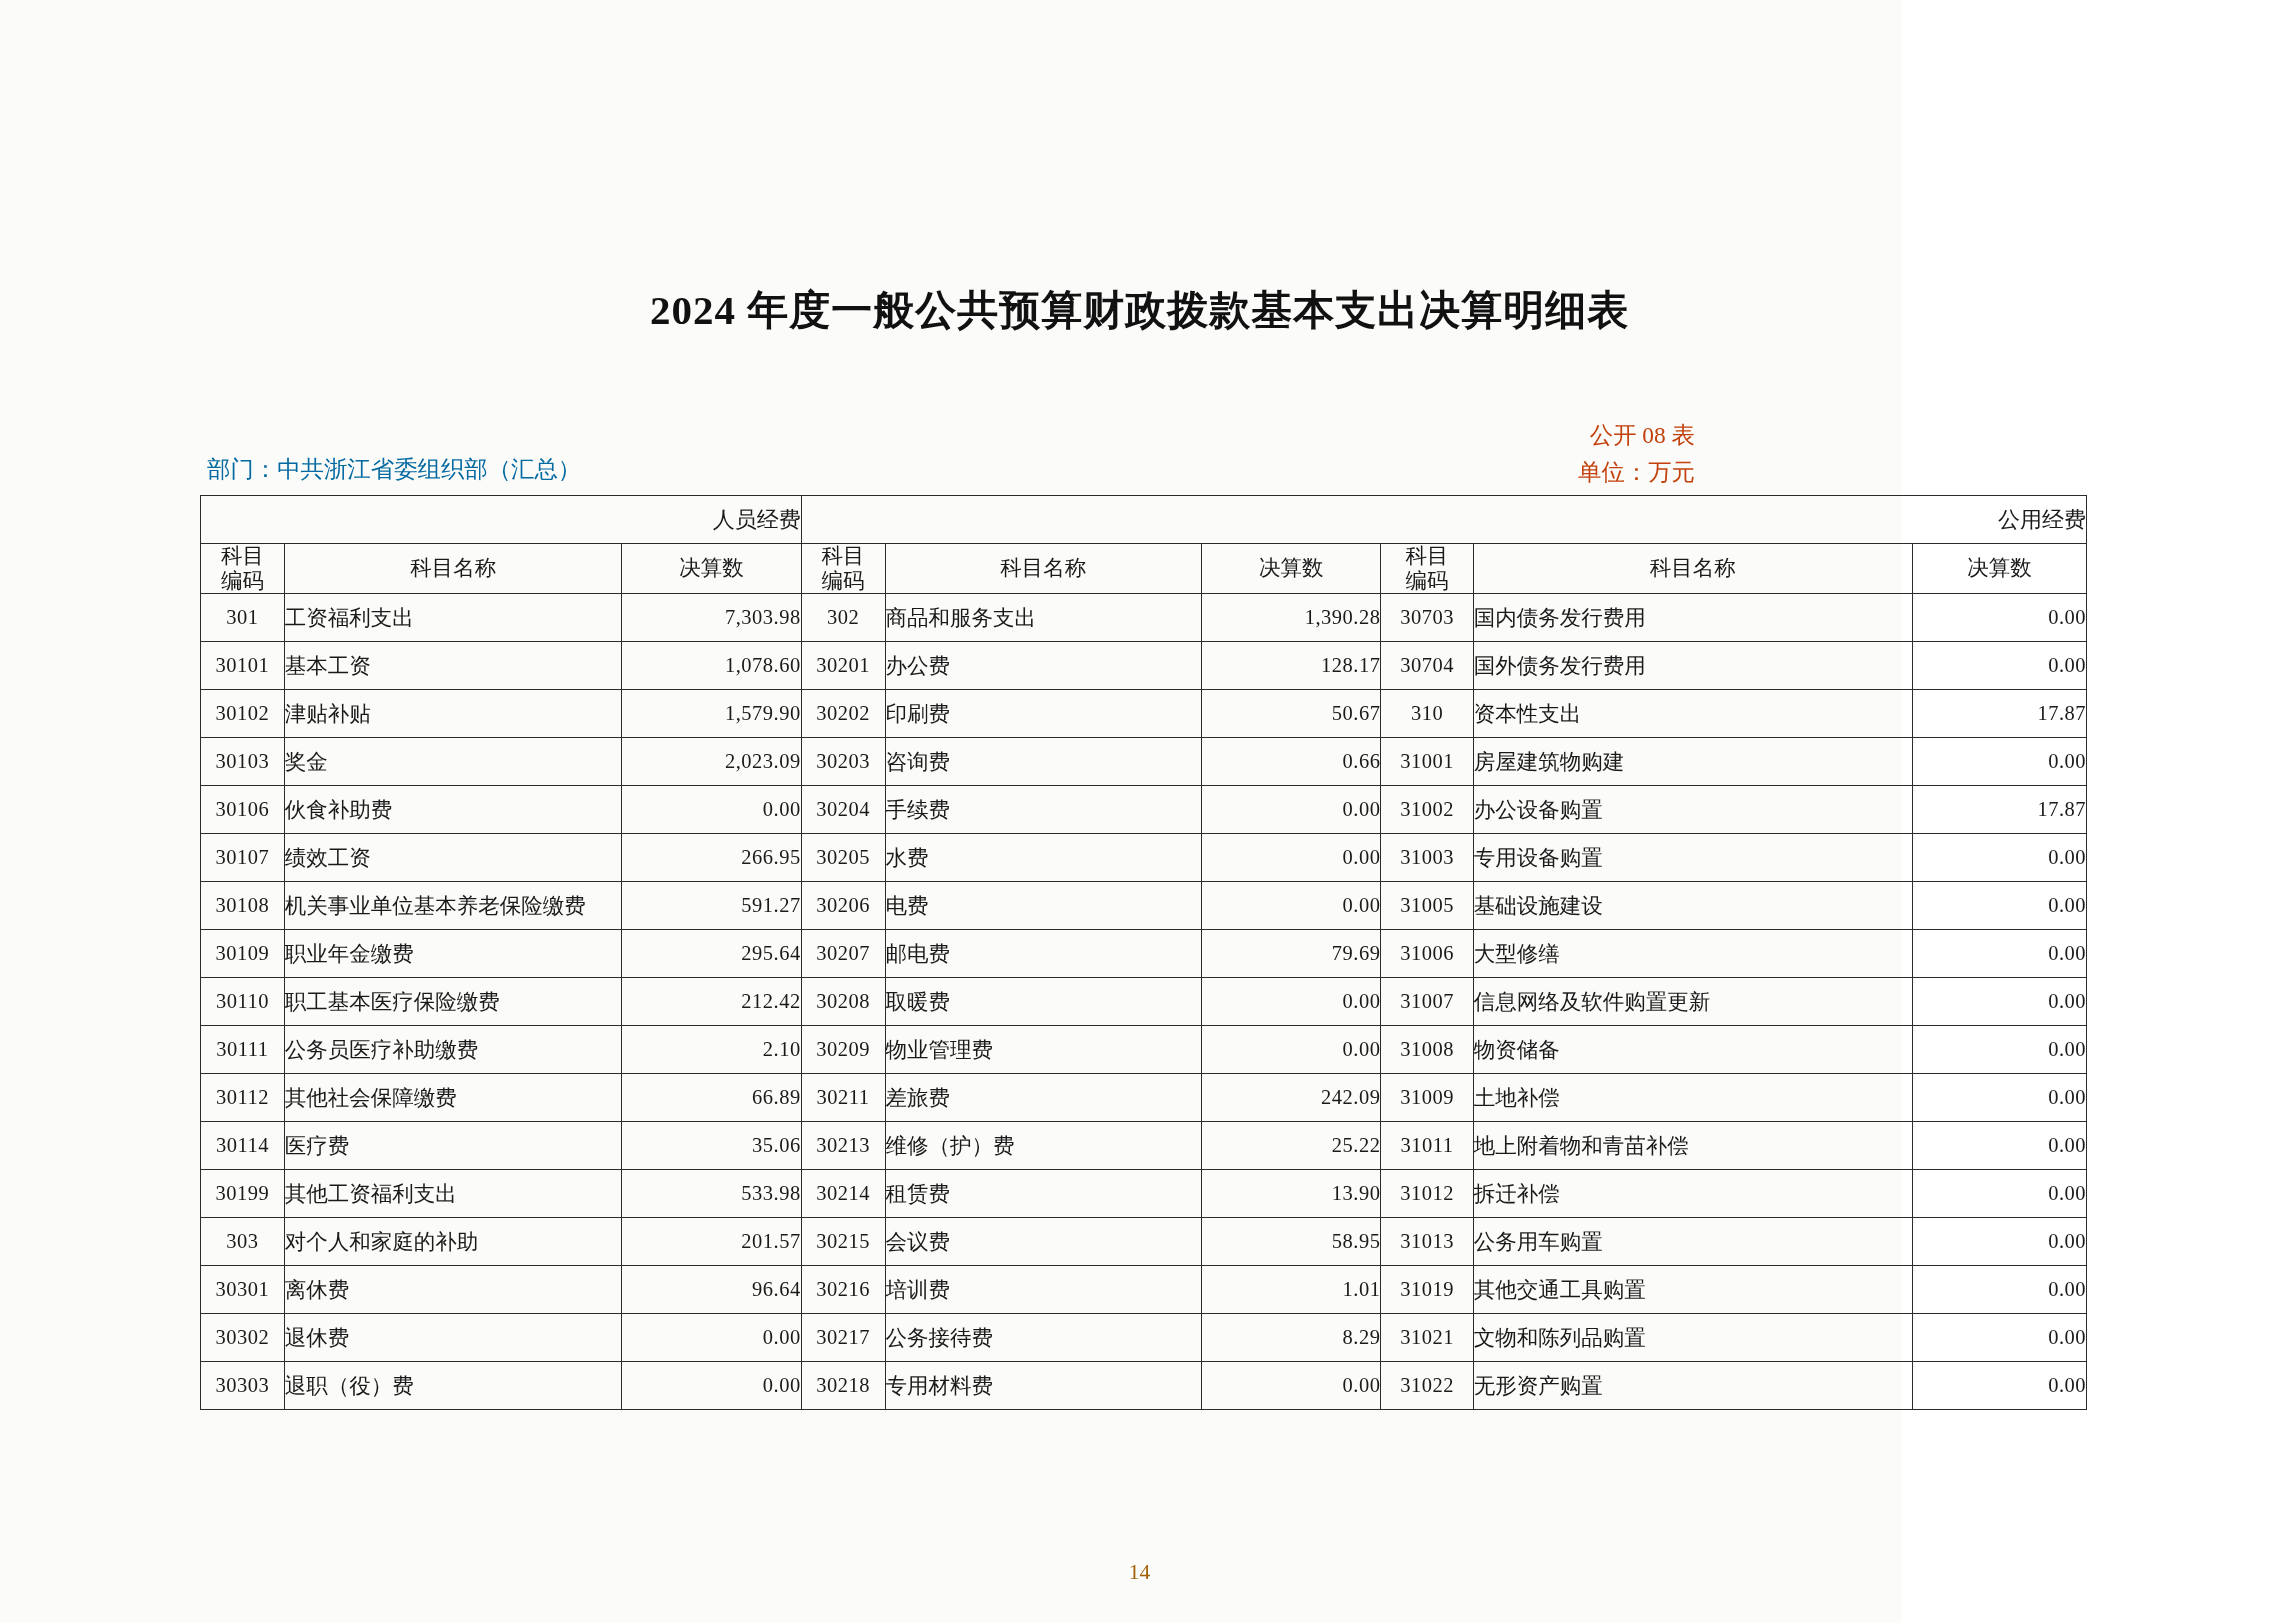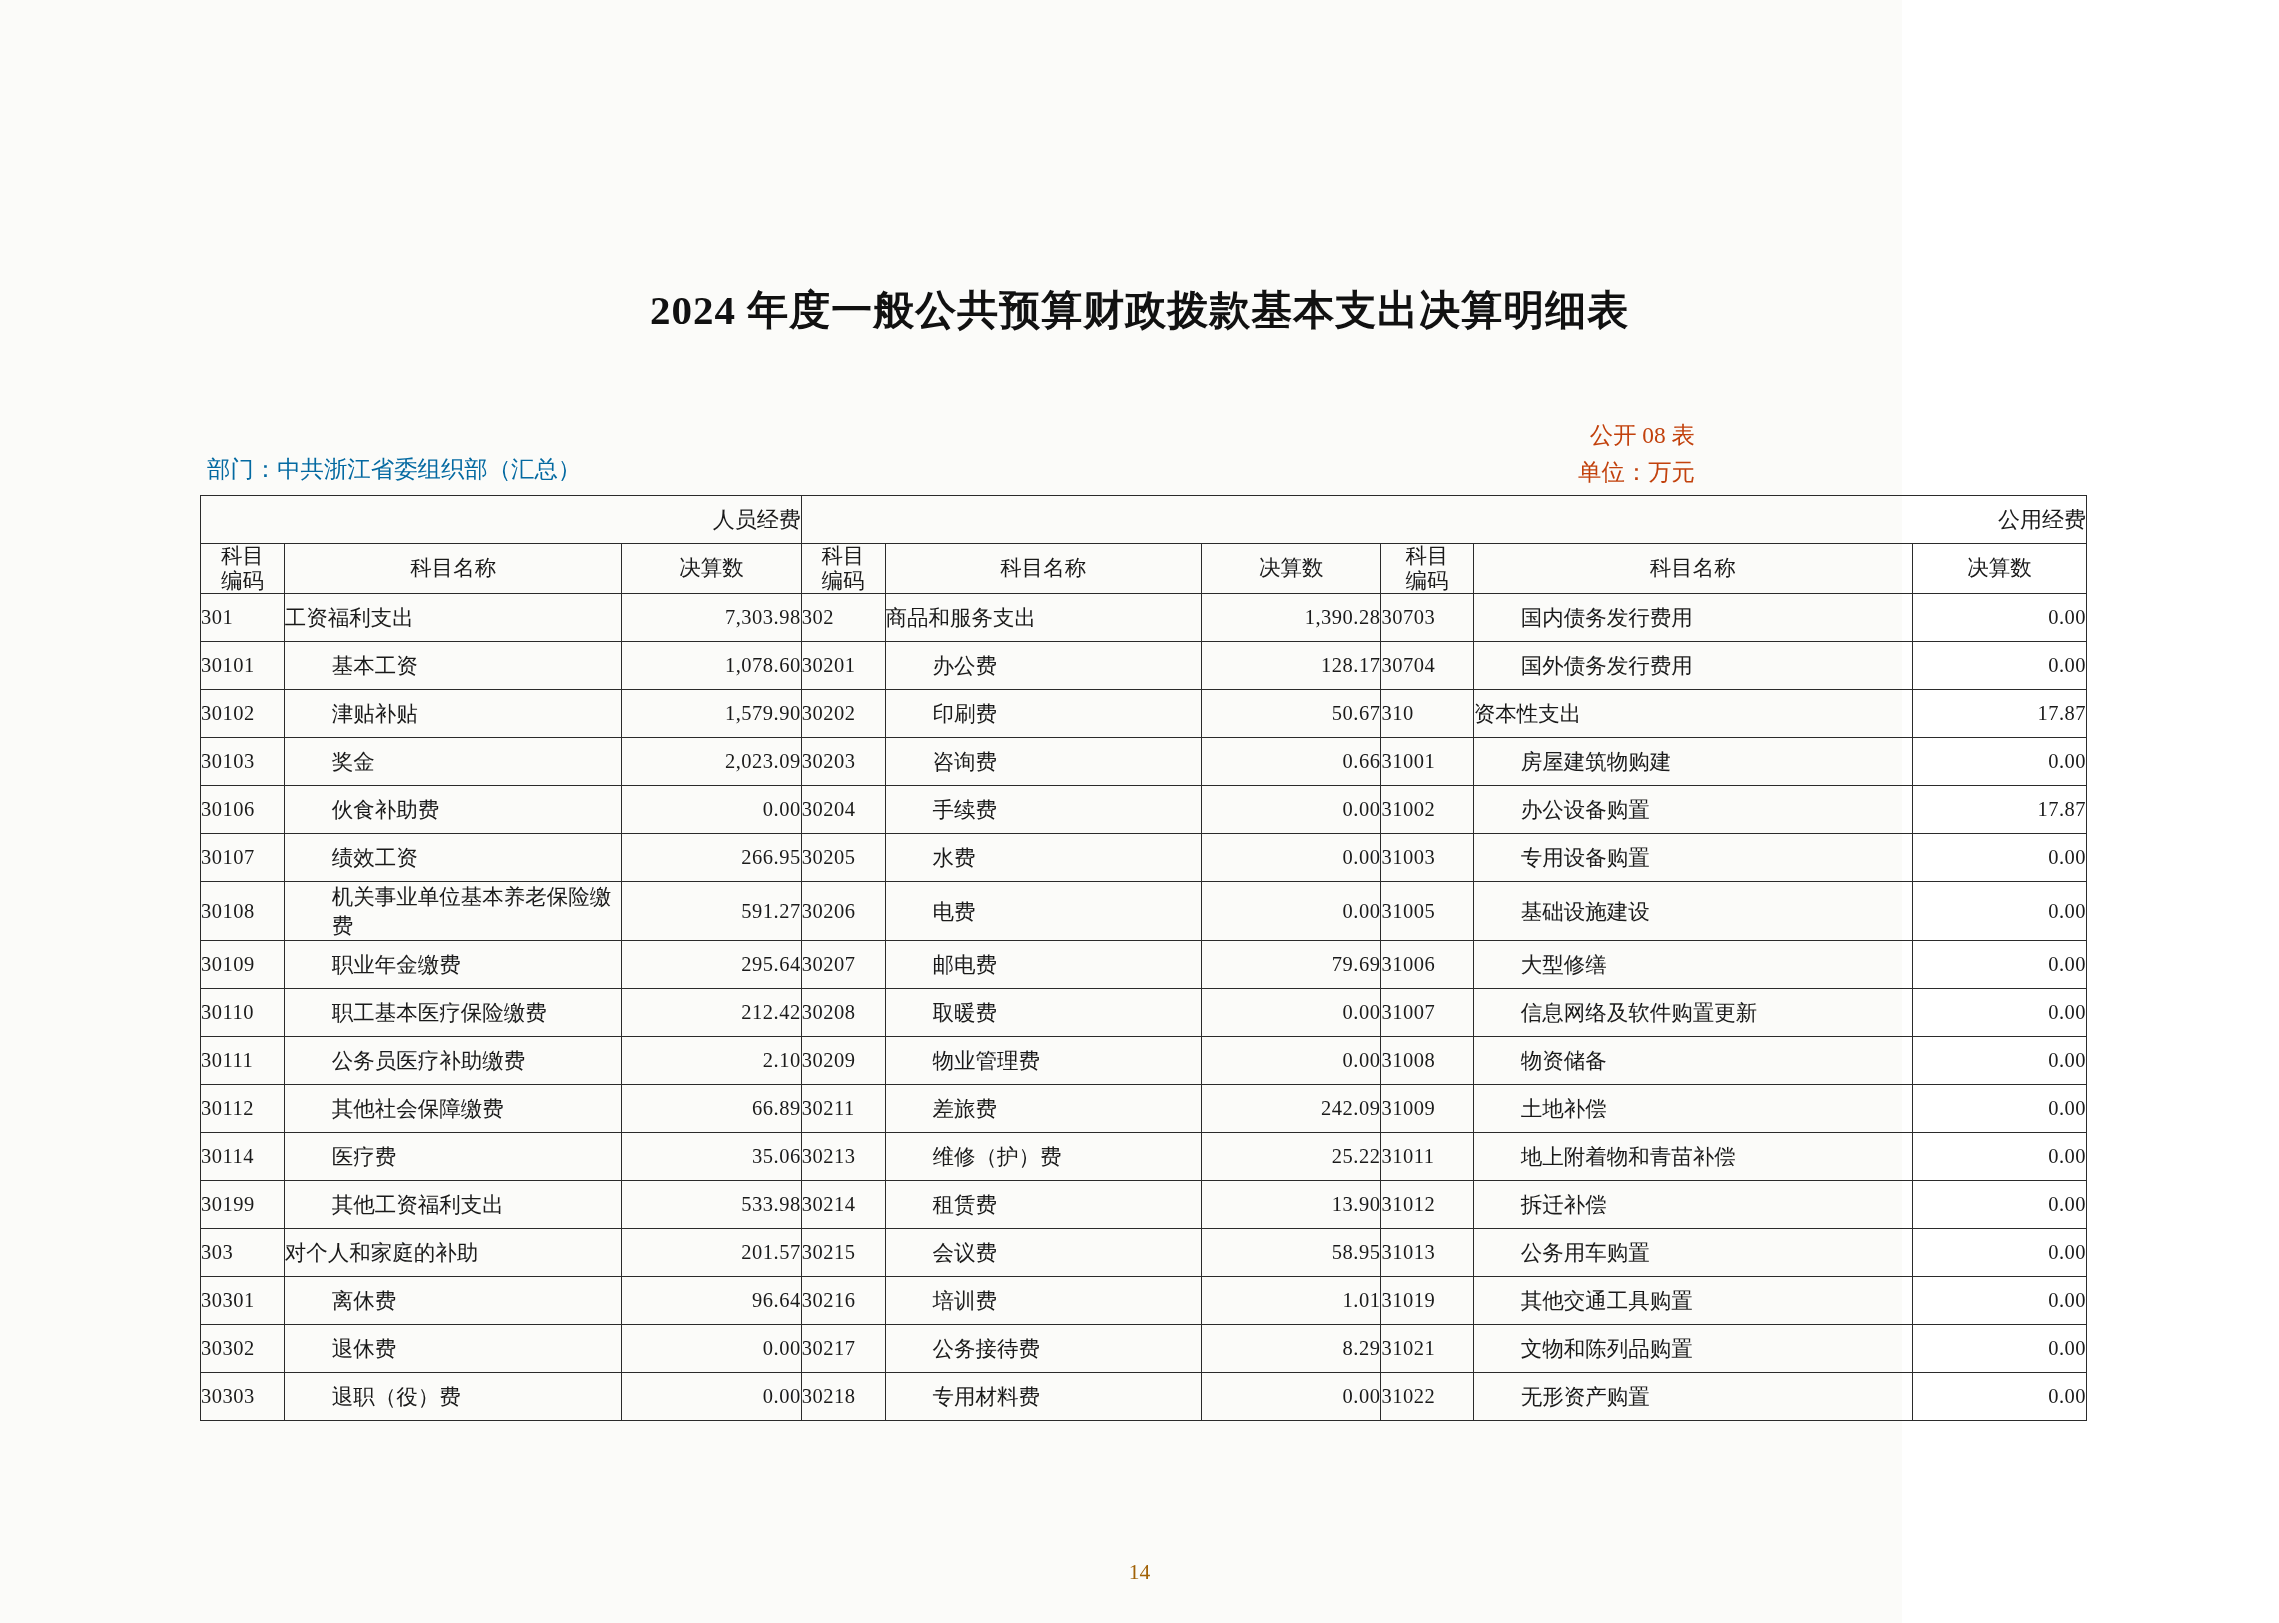--- a/index.html
+++ b/index.html
@@ -75,31 +75,31 @@
     height: 45px;
   }
   .col-head {
     text-align: center;
     font-size: 21.5px;
     height: 70px;
     line-height: 1.15;
   }
   .col-head .two-line { display: block; }
   .c-code {
-    text-align: left;
+    text-align: center;
     font-size: 20.5px;
     letter-spacing: 0.5px;
     margin-left: 36px;
   }
   .c-name {
     text-align: left;
     padding-left: 25px;
     font-size: 21.5px;
   }
-  .c-name.indent { padding-left: 47px; }
+  .c-name.indent { }
   .c-num {
     text-align: right;
     padding-right: 23.4px;
     font-size: 20.5px;
     letter-spacing: 0.5px;
   }
   .pagenum {
     position: absolute;
     left: 0;
     top: 1560px;

